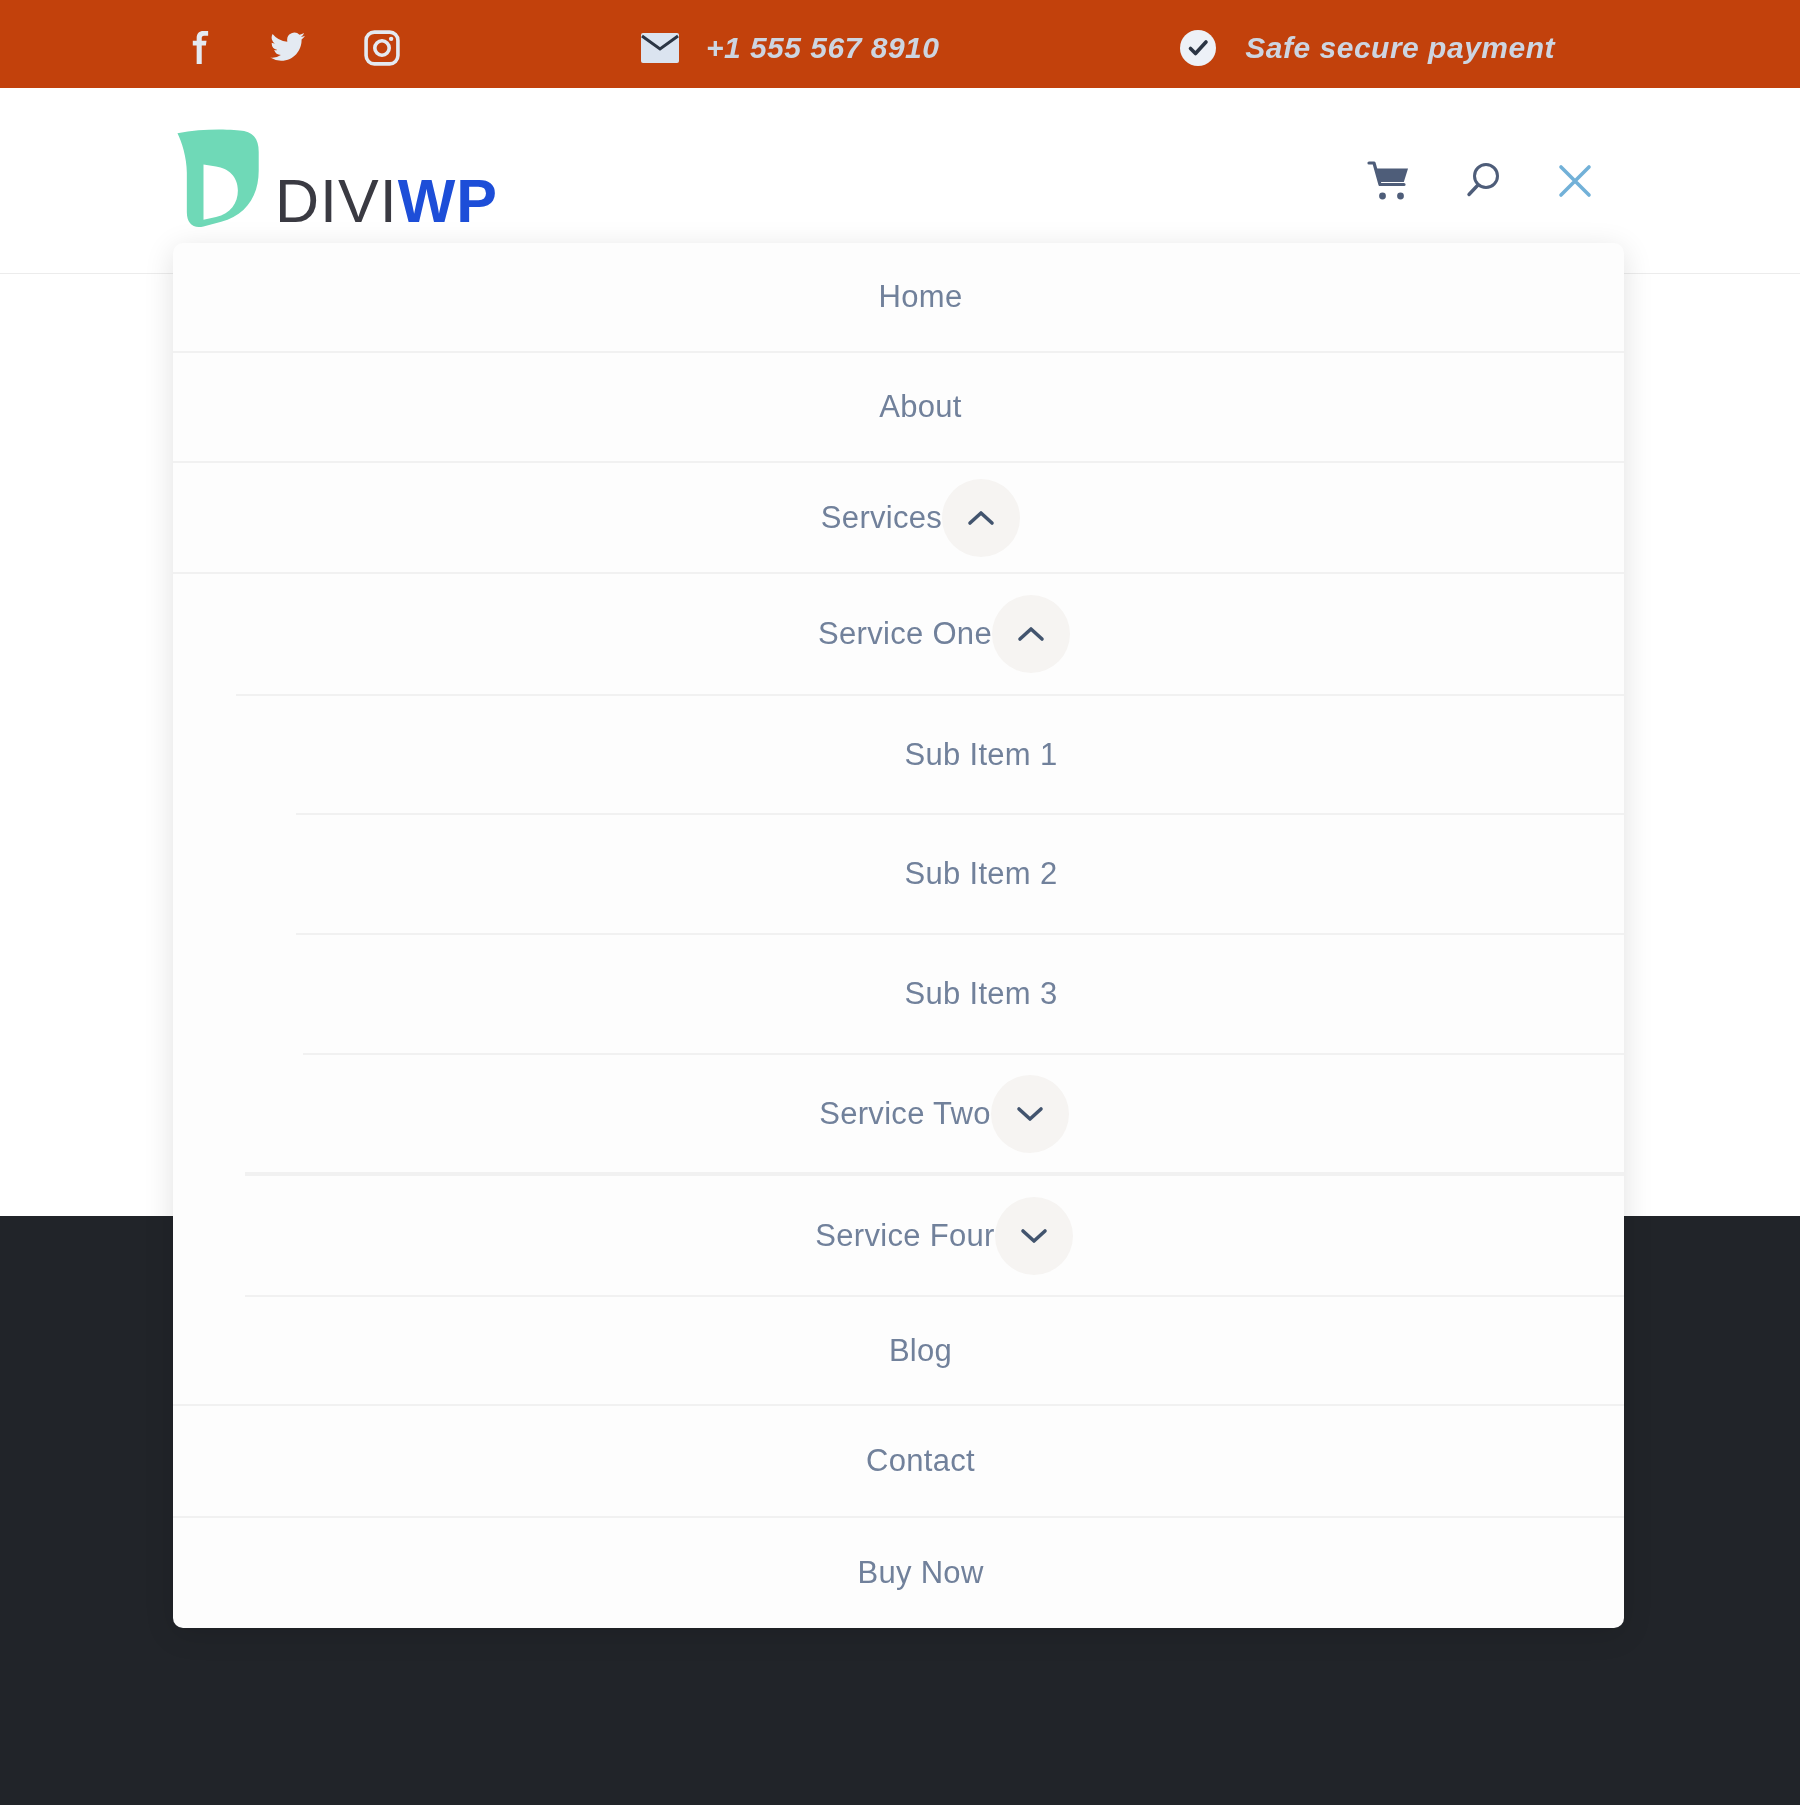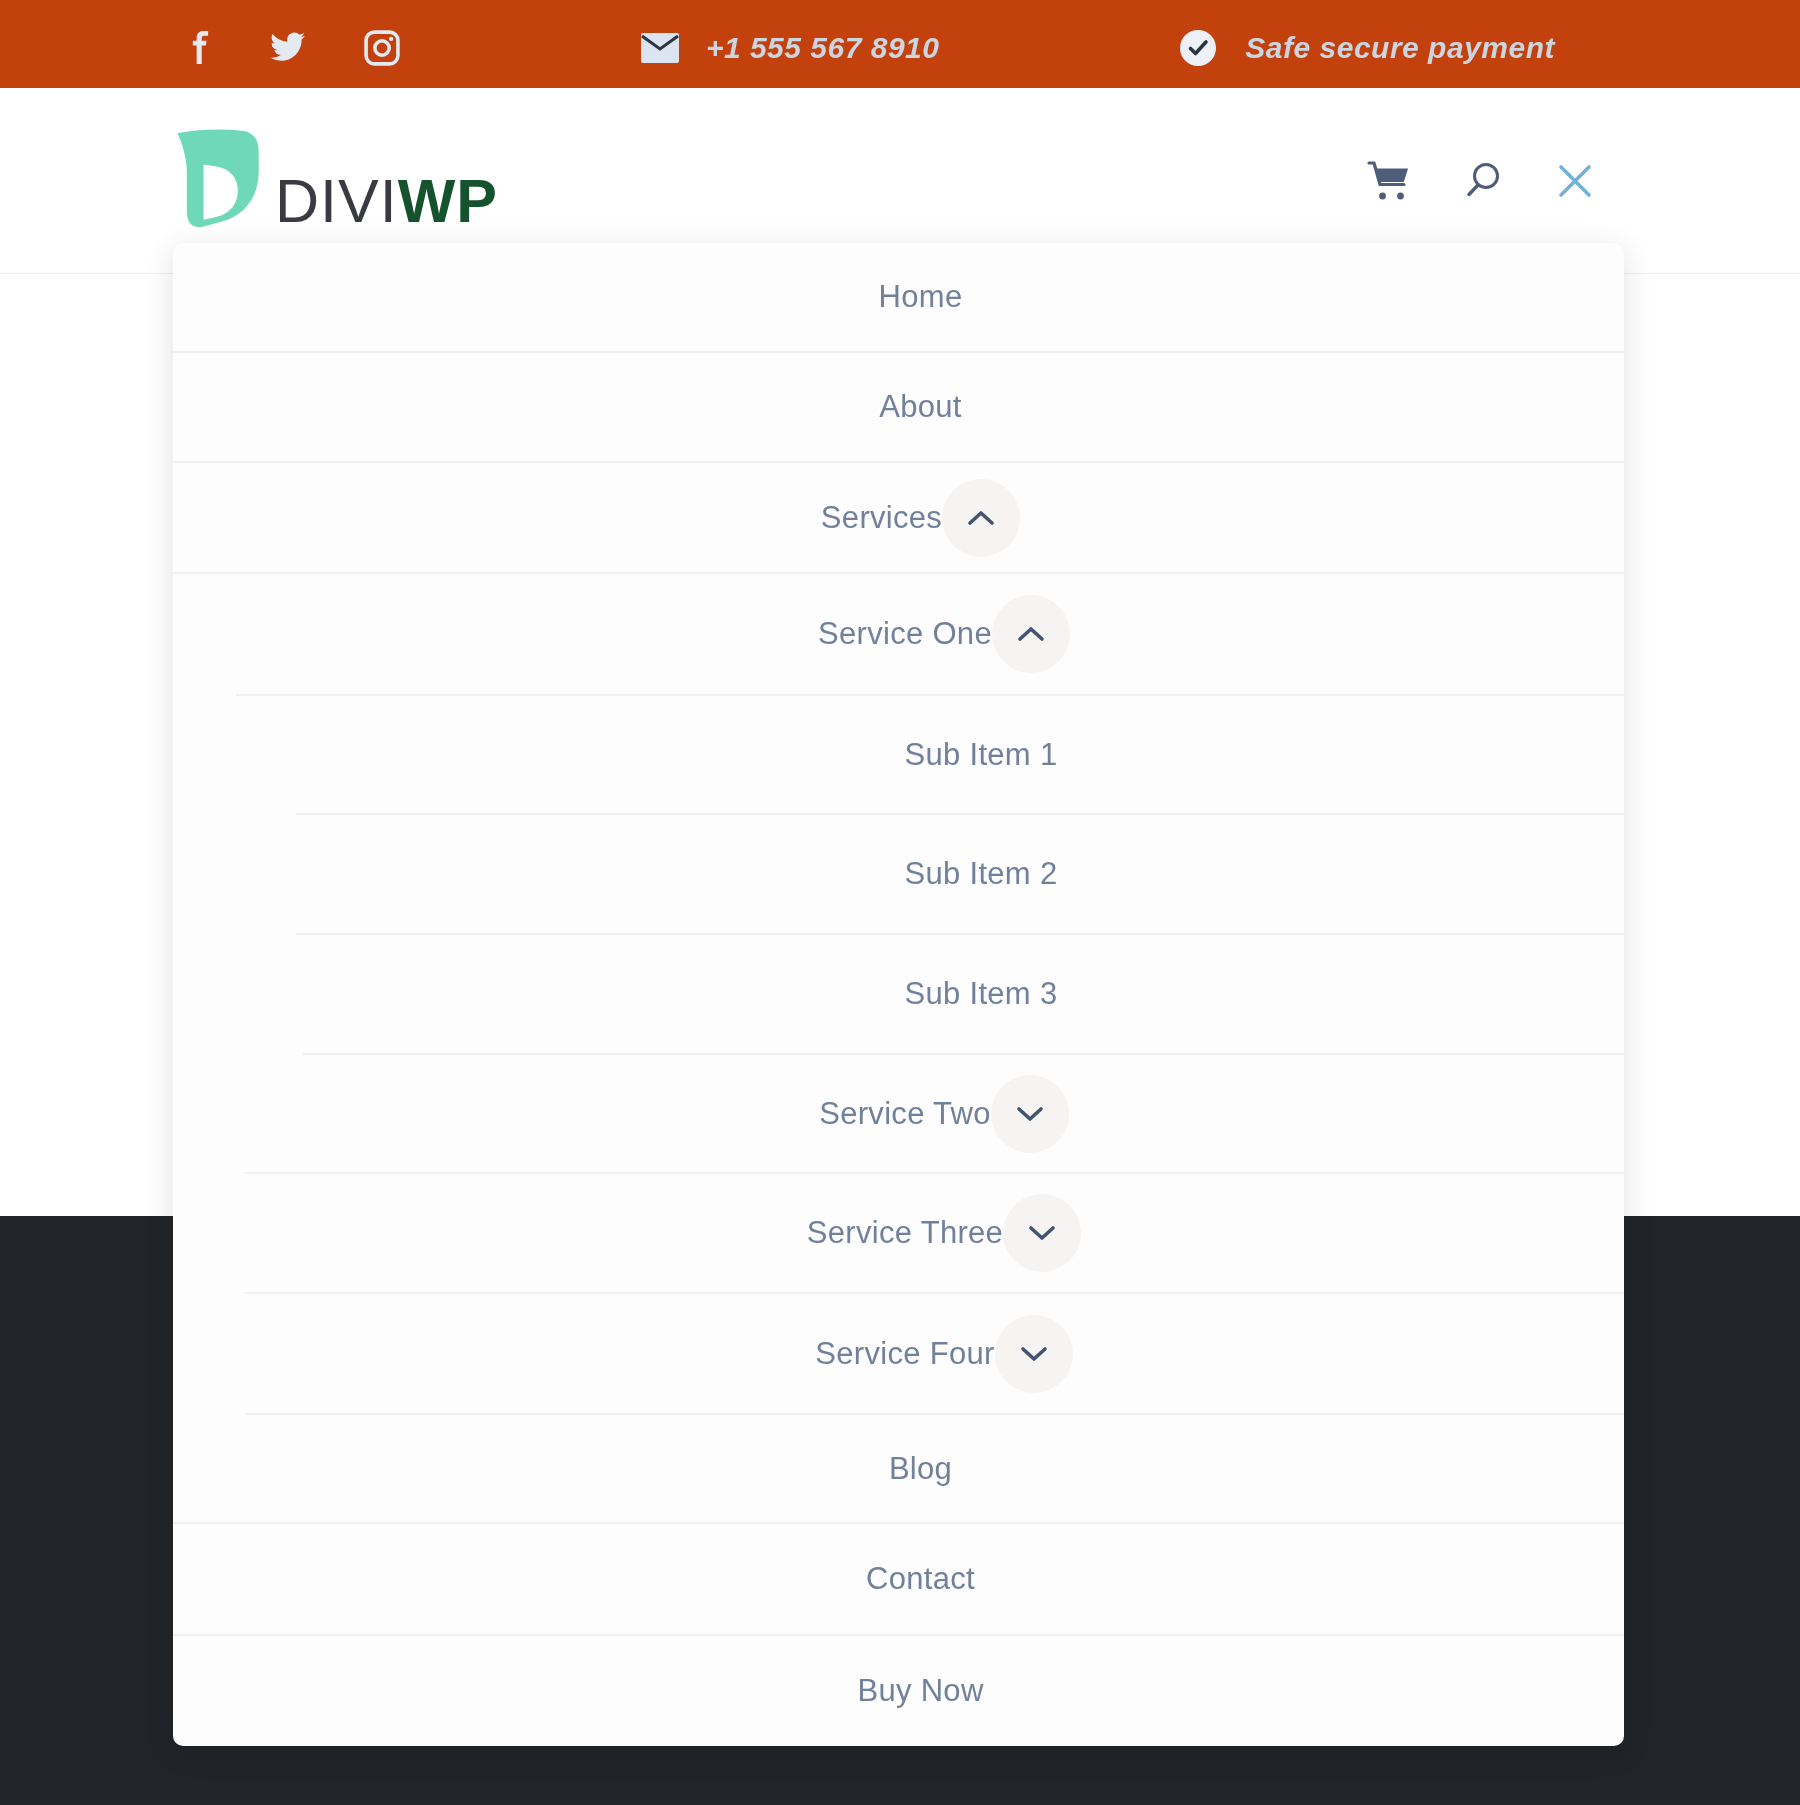--- a/index.html
+++ b/index.html
@@ -28,21 +28,21 @@
   
   .header {
     height:186px; background:#ffffff;
     border-bottom:1px solid #ececec;
     display:flex; align-items:center; justify-content:space-between;
     padding:0 206px 0 173px;
   }
   .logo { display:flex; align-items:center; gap:16px; }
   .logo-text { font-size:61px; letter-spacing:1px; display:flex; align-items:baseline;margin-top:40px; }
   .logo-thin { color:#3a3a42; font-weight:400; }
-  .logo-bold { color:#14532d; font-weight:800; }
+  .logo-bold { color:#1d4ed8; font-weight:800; }
   .header-icons { display:flex; align-items:center; gap:52px; }
   .header-icons svg { display:block; }
 
   
   .dark-section {
     position:absolute; left:0; top:1216px; width:1800px; height:589px;
     background:#212429; z-index:1;
   }
 
   
@@ -208,30 +208,20 @@
     <button class="toggle">
       <span>
         <svg width="30" height="18" viewBox="0 0 30 18">
           <polyline points="4,4 15,14 26,4" fill="none" stroke="#42546e" stroke-width="3.6" stroke-linecap="round" stroke-linejoin="round"></polyline>
         </svg>
       </span>
     </button>
   </div>
 
   <div class="divider" style="margin-left:72px"></div>
-  <div class="menu-row l2" style="height:118px">
-    <span class="menu-label">Service Three</span>
-    <button class="toggle">
-      <span>
-        <svg width="30" height="18" viewBox="0 0 30 18">
-          <polyline points="4,4 15,14 26,4" fill="none" stroke="#42546e" stroke-width="3.6" stroke-linecap="round" stroke-linejoin="round"></polyline>
-        </svg>
-      </span>
-    </button>
-  </div>
 
   <div class="divider" style="margin-left:72px"></div>
   <div class="menu-row l2" style="height:119px">
     <span class="menu-label">Service Four</span>
     <button class="toggle">
       <span>
         <svg width="30" height="18" viewBox="0 0 30 18">
           <polyline points="4,4 15,14 26,4" fill="none" stroke="#42546e" stroke-width="3.6" stroke-linecap="round" stroke-linejoin="round"></polyline>
         </svg>
       </span>

